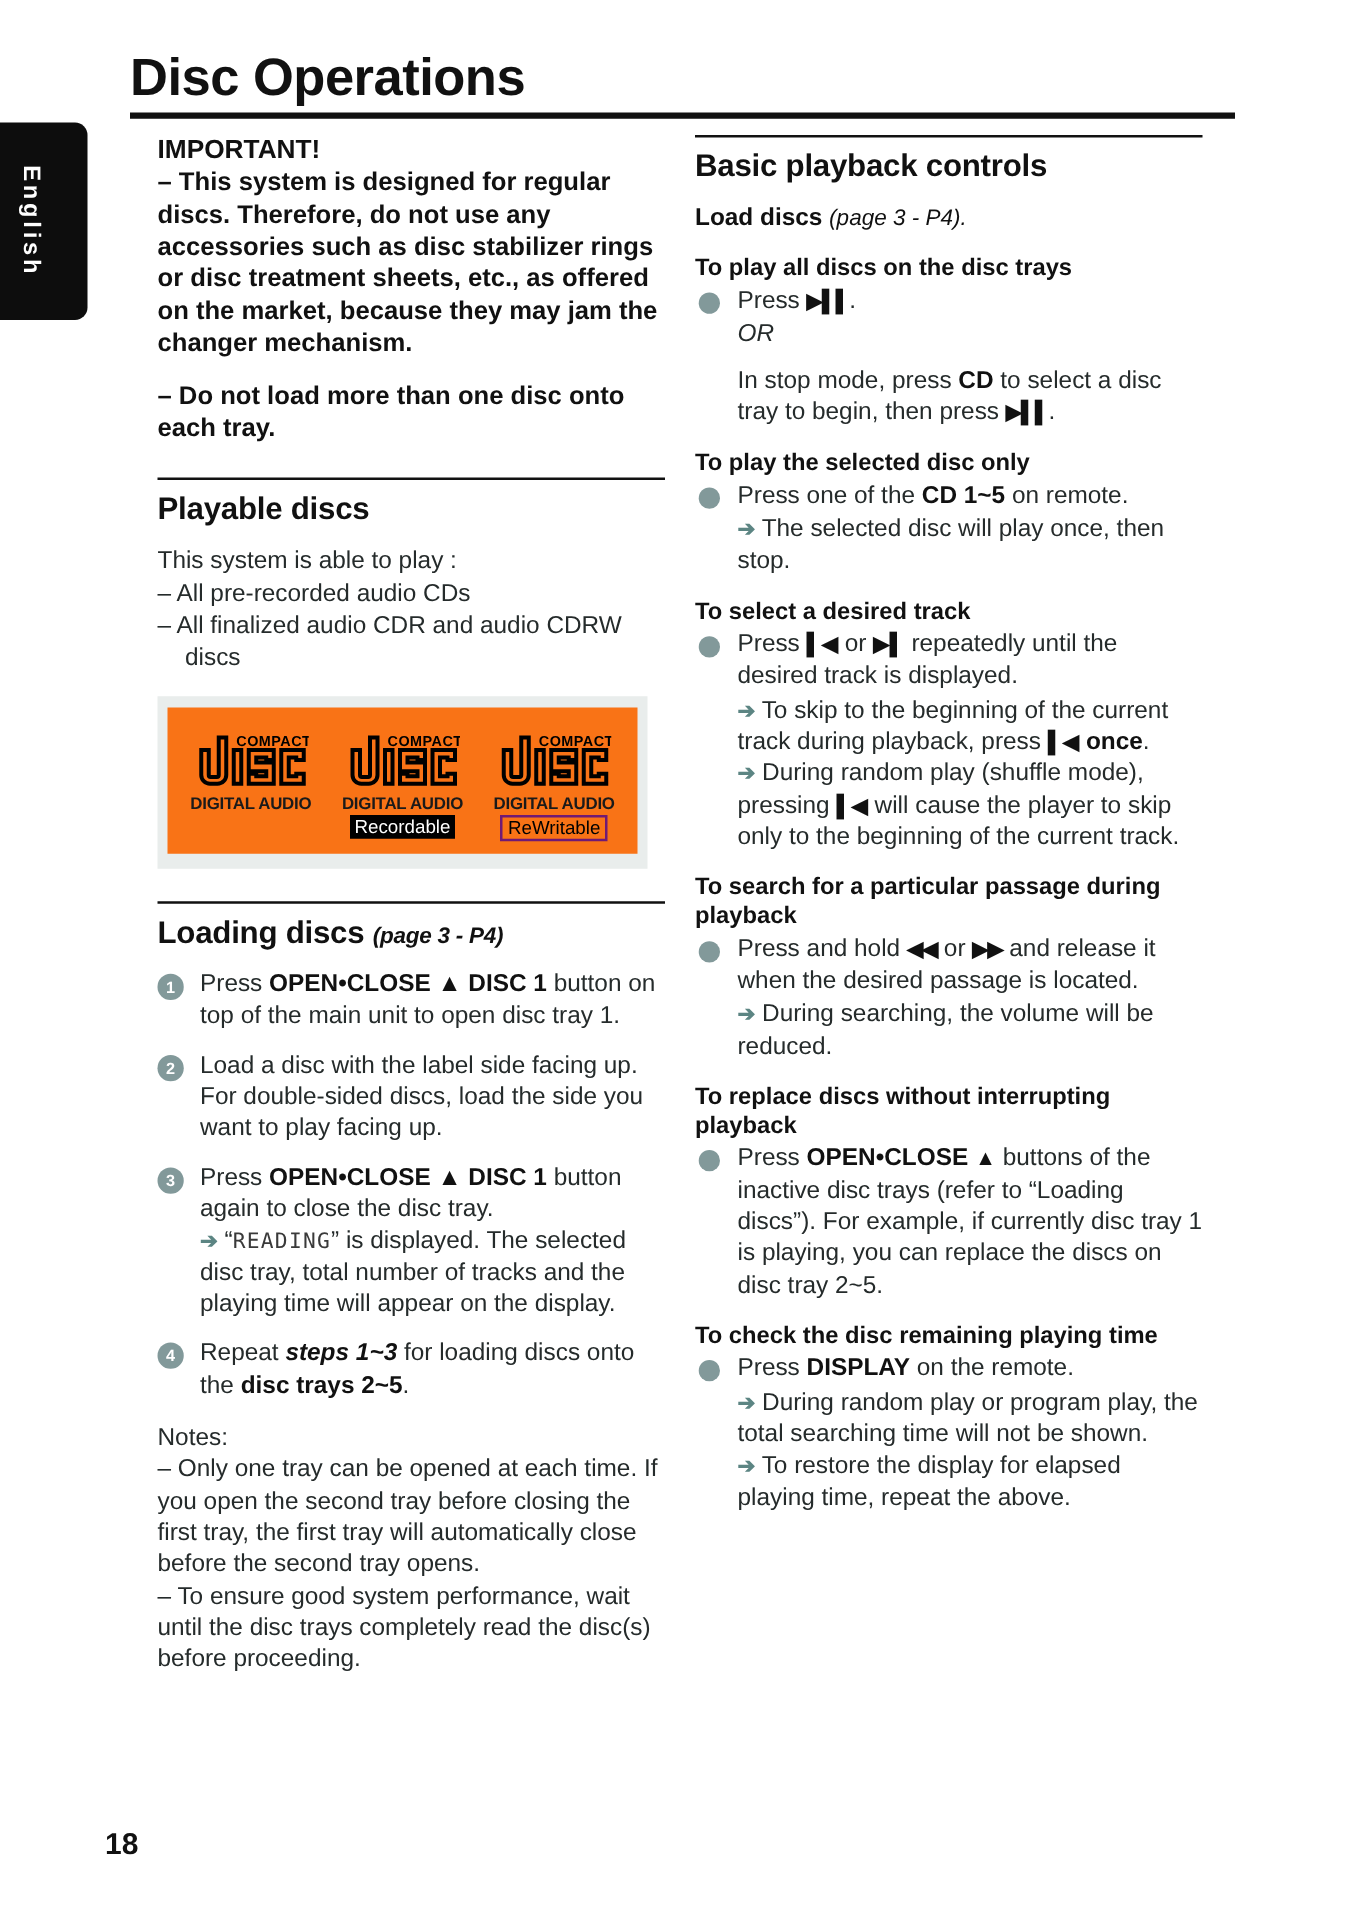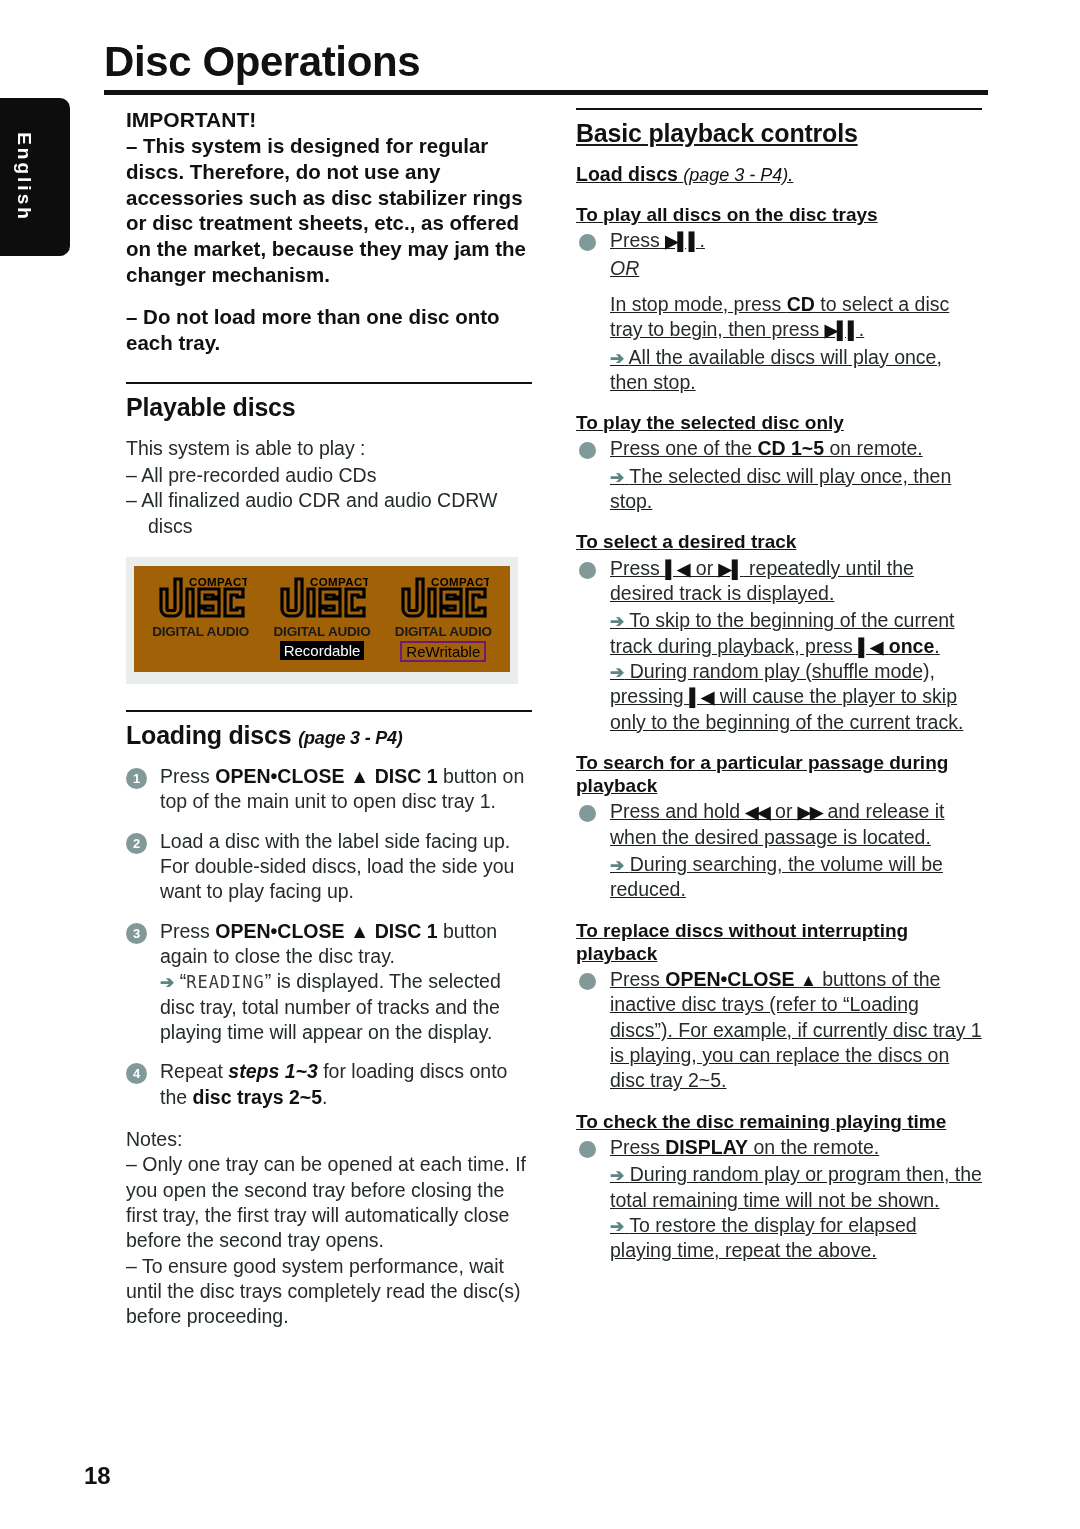--- a/index.html
+++ b/index.html
@@ -63,21 +63,21 @@
     height: 5px;
     background: #111;
   }
 
   .col {
     position: absolute;
     top: 108px;
     width: 406px;
   }
   .col-left  { left: 126px; }
-  .col-right { left: 576px; text-decoration: underline; }
+  .col-right { left: 556px; }
 
   
   .sec-rule {
     width: 100%;
     height: 2px;
     background: #111;
     margin: 0 0 9px 0;
   }
   h2.sec-head {
     margin: 0 0 14px 0;
@@ -209,25 +209,25 @@
 
   
   .logo-band {
     margin: 18px 0 0 0;
     background: #e9edec;
     padding: 9px 8px 12px 8px;
     width: 392px;
     box-sizing: border-box;
   }
   .logo-inner {
-    background: #a16207;
+    background: #f97316;
     display: flex;
     justify-content: space-around;
     align-items: flex-start;
-    padding: 11px 6px 10px 6px;
+    padding: 22px 6px 10px 6px;
   }
   .cdlogo { text-align: center; }
   .cdlogo-top {
     display: flex;
     align-items: flex-end;
     justify-content: center;
   }
   .cdlogo svg { display: block; }
   .tagbar {
     font-size: 13.5px;
@@ -403,24 +403,20 @@
 
     <h3 class="sub-head">To play all discs on the disc trays</h3>
     <div class="bullet-row">
       <span class="dot"></span>
       <p class="body">
         <span>Press</span>
         <b class="icon-playpause">▶▌▌</b>.
       </p>
       <p class="body" style="font-style:italic">OR</p>
       <p class="body" style="margin-top:11px">In stop mode, press <b>CD</b> to select a disc tray to begin, then press <b class="icon-playpause">▶▌▌</b>.</p>
-      <p class="arrow-line">
-        <span class="arrow">➔</span>
-        <span>All the available discs will play once, then stop.</span>
-      </p>
     </div>
 
     <h3 class="sub-head">To play the selected disc only</h3>
     <div class="bullet-row">
       <span class="dot"></span>
       <p class="body">Press one of the <b>CD 1~5</b> on remote.</p>
       <p class="arrow-line">
         <span class="arrow">➔</span>
         <span>The selected disc will play once, then stop.</span>
       </p>
@@ -455,21 +451,21 @@
       <span class="dot"></span>
       <p class="body">Press <b>OPEN•CLOSE <span class="icon">▲</span></b> buttons of the inactive disc trays (refer to “Loading discs”). For example, if currently disc tray 1 is playing, you can replace the discs on disc tray 2~5.</p>
     </div>
 
     <h3 class="sub-head">To check the disc remaining playing time</h3>
     <div class="bullet-row">
       <span class="dot"></span>
       <p class="body">Press <b>DISPLAY</b> on the remote.</p>
       <p class="arrow-line">
         <span class="arrow">➔</span>
-        <span>During random play or program then, the total remaining time will not be shown.</span>
+        <span>During random play or program play, the total searching time will not be shown.</span>
       </p>
       <p class="arrow-line">
         <span class="arrow">➔</span>
         <span>To restore the display for elapsed playing time, repeat the above.</span>
       </p>
     </div>
 
   </div>
 
   <div class="page-num">18</div>

